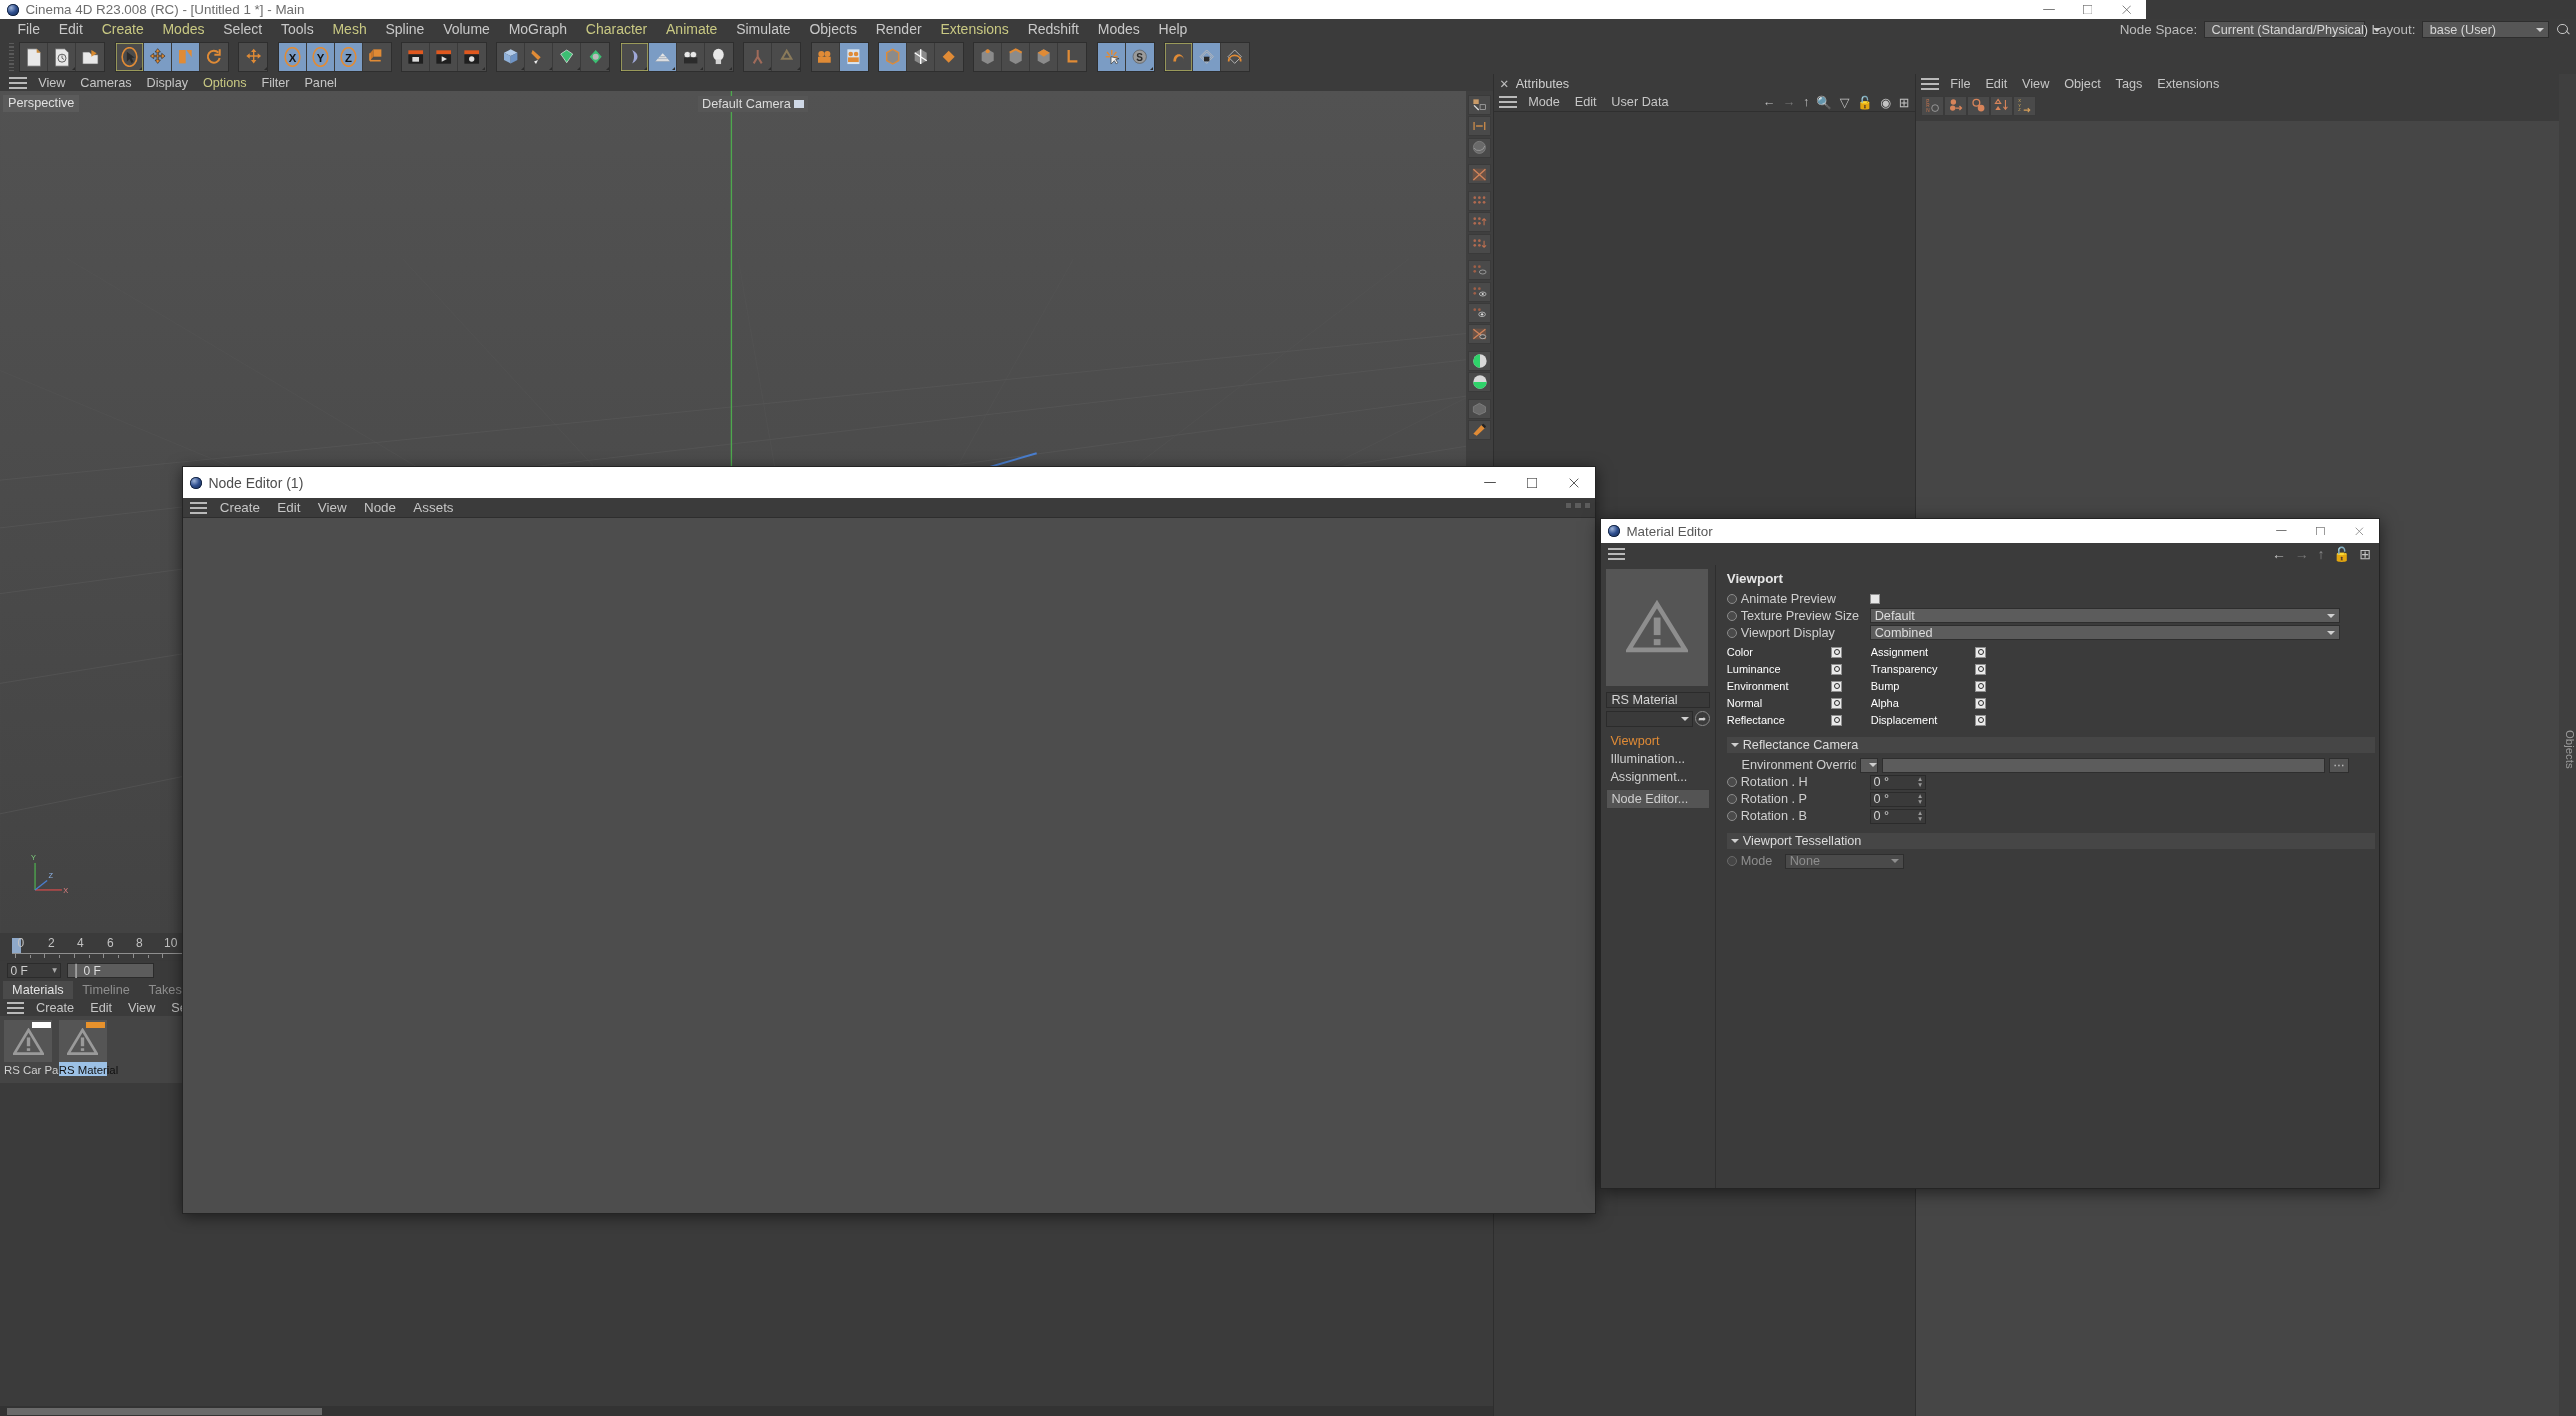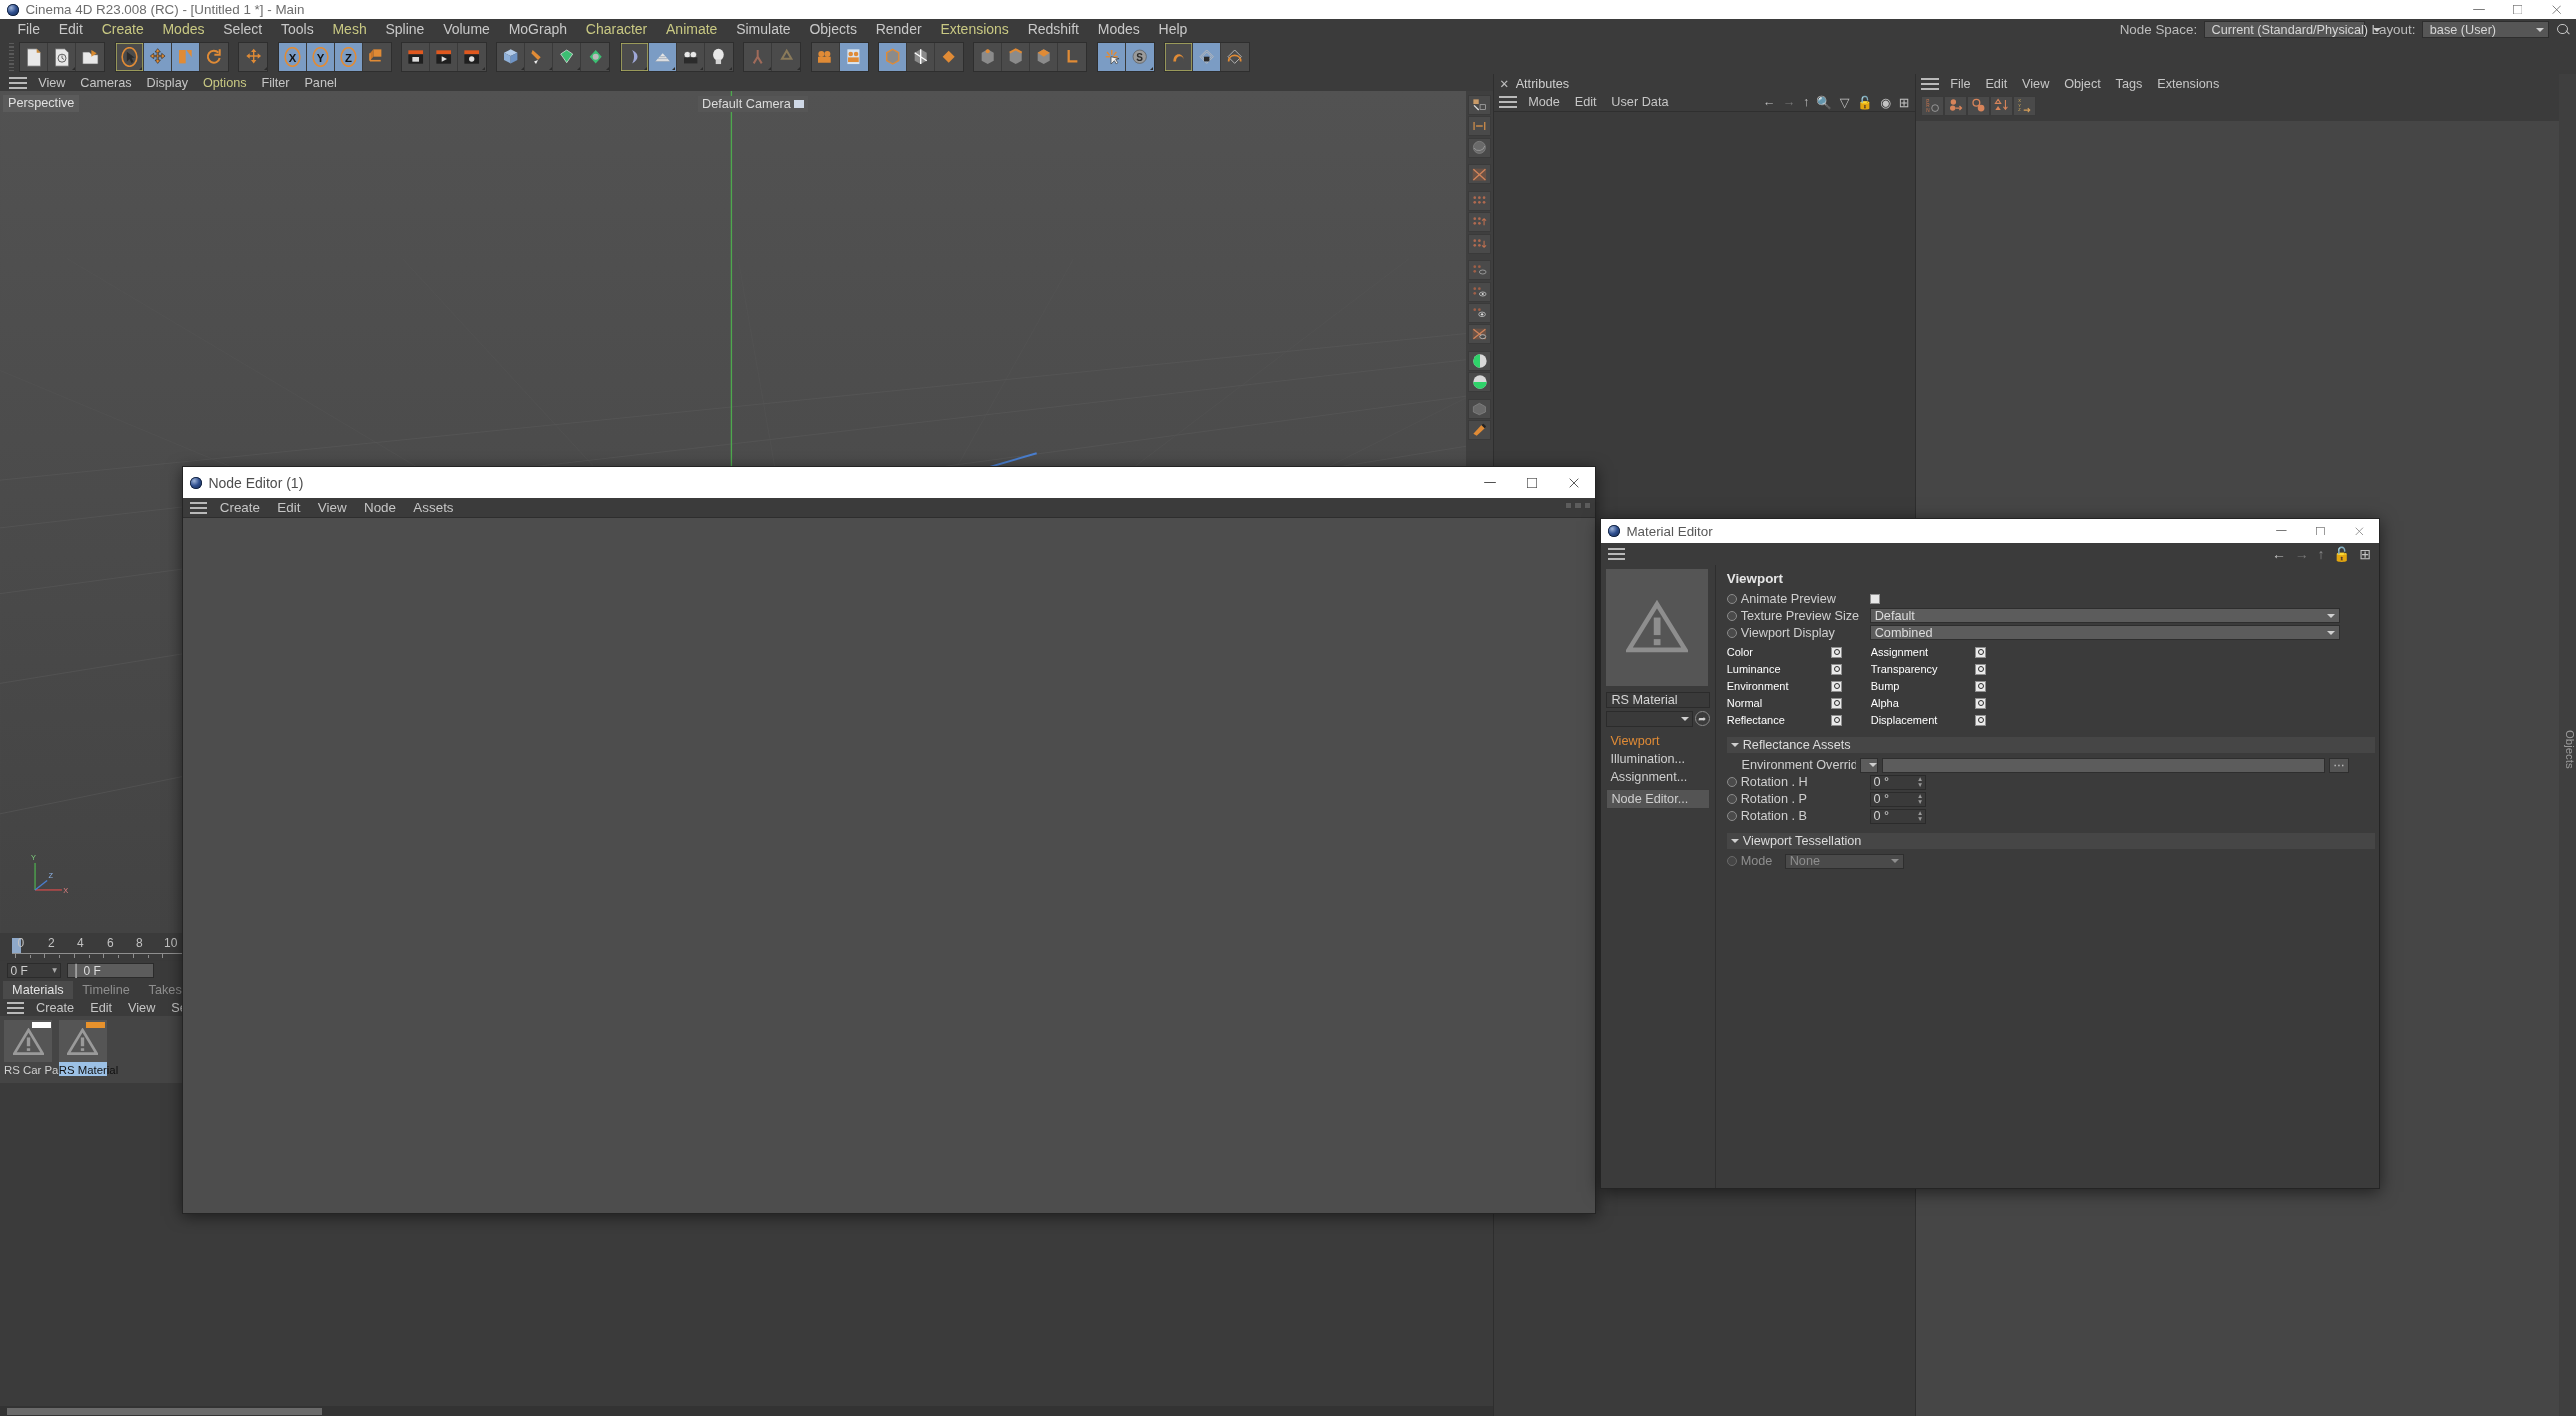--- a/index.html
+++ b/index.html
@@ -8,21 +8,21 @@
     font-family: "Liberation Sans", sans-serif;
     background:#414141;
     color:#c8c8c8;
     font-size:14px;
     -webkit-font-smoothing: antialiased;
   }
   .app { position:relative; width:2576px; height:1417px; background:#3a3a3a; }
 
   
   .titlebar {
-    position:absolute; left:0; top:0; width:2576px; height:19px;
+    position:absolute; left:0; top:0; width:2146px; height:19px;
     background:#ffffff; display:flex; align-items:center;
   }
   .tb-icon { width:12px; height:12px; margin-left:6.7px; margin-right:6.7px;
     border-radius:50%;
     background:radial-gradient(circle at 35% 32%, #9fb4d8 0%, #2f4f8f 45%, #10203f 100%);
     box-shadow:inset 0 0 0 0.7px #0b1a33;
   }
   .tb-title { font-size:13.4px; color:#6d6d6d; }
   .tb-ctrls { margin-left:auto; display:flex; height:19px; }
   .tb-btn { width:39px; height:19px; display:flex; align-items:center; justify-content:center;
@@ -1086,21 +1086,21 @@
           <div class="chcell">
             <span class="t">Displacement</span>
             <span class="chbox">
                 <i></i>
               </span>
             </div>
         </div>
 
         <div class="grp-bar">
           <span class="tri"></span>
-          <span>Reflectance Assets</span>
+          <span>Reflectance Camera</span>
         </div>
 
         <div class="prow" style="padding-left:14.8px">
           <span class="plabel" style="width:115px">Environment Override</span>
           <span class="ddsmall">
               <span class="caret"></span>
             </span>
           <span class="envbox" style="max-width:443px"></span>
           <span class="btn-dots">⋯</span>
         </div>

